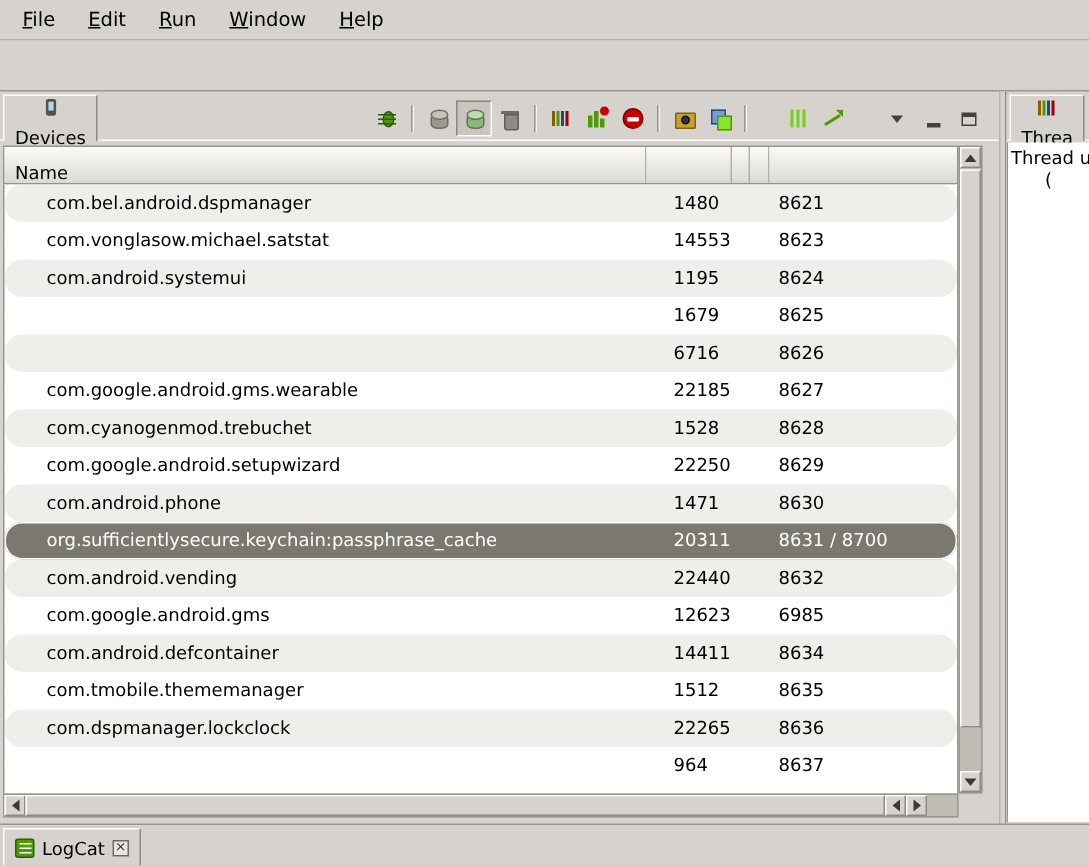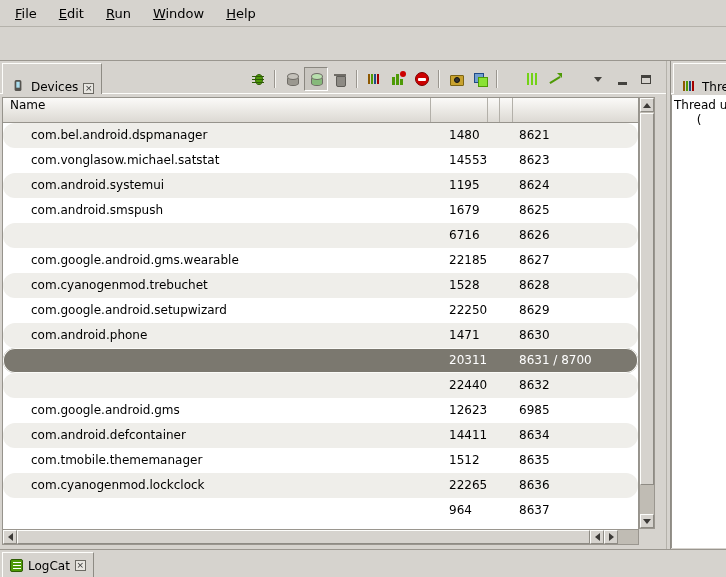--- a/index.html
+++ b/index.html
@@ -23,21 +23,21 @@
   
   .main-toolbar{position:absolute;top:27px;left:0;width:726px;height:33px;background:var(--win-bg);}
 
   
   .main{position:absolute;top:60px;left:0;width:726px;height:489px;border-top:1px solid #9a968f;}
   .devices-panel{position:absolute;left:0;top:2px;width:666px;height:487px;background:var(--win-bg);}
   .sash{position:absolute;left:666px;top:0;width:5px;height:489px;background:var(--win-bg);border-left:1px solid #b5b2ab;border-right:1px solid #8e8b84;}
   .threads-panel{position:absolute;left:671px;top:2px;width:55px;height:487px;background:var(--win-bg);overflow:hidden;}
 
   
-  .view-tab{position:absolute;left:2px;top:0;height:31px;display:flex;align-items:flex-end;gap:5px;padding:0 7px;background:var(--win-bg);border:1px solid var(--edge-dark);border-bottom:none;border-top-color:var(--edge-lite);border-left-color:var(--edge-lite);white-space:nowrap;}
+  .view-tab{position:absolute;left:2px;top:0;height:31px;display:flex;align-items:center;gap:5px;padding:0 7px;background:var(--win-bg);border:1px solid var(--edge-dark);border-bottom:none;border-top-color:var(--edge-lite);border-left-color:var(--edge-lite);white-space:nowrap;flex-direction:column;}
   .panel-header{position:absolute;left:0;top:0;width:100%;height:31px;border-bottom:1px solid var(--edge-lite);}
   .closebox{display:inline-flex;align-items:center;justify-content:center;width:11px;height:11px;border:1px solid #6b6963;font-size:9px;line-height:1;color:#333;background:#e8e6e1;}
 
   
   .panel-toolbar{position:absolute;top:3px;right:8px;height:26px;display:flex;align-items:center;}
   .tbtn{width:24px;height:24px;display:flex;align-items:center;justify-content:center;border:1px solid transparent;}
   .tbtn.pressed{border-color:#8a8780 #fff #fff #8a8780;background:#c9c6c0;}
   .tbsep{width:2px;height:18px;margin:0 4px;border-left:1px solid #9a968f;border-right:1px solid #f5f4f1;}
   .tbgap{width:18px;}
   .icon{position:relative;width:16px;height:16px;flex:none;}
@@ -90,21 +90,21 @@
   .i-minbar{width:9px;height:3px;background:#44423e;margin-top:9px;}
   .i-maxbox{width:10px;height:9px;border:1px solid #44423e;border-top:3px solid #44423e;}
 
   .i-logcat{width:13px;height:13px;border:1px solid #2e5c04;border-radius:2px;background:
     linear-gradient(#fff,#fff) 2px 2px/8px 1px no-repeat,
     linear-gradient(#fff,#fff) 2px 5px/8px 1px no-repeat,
     linear-gradient(#fff,#fff) 2px 8px/8px 1px no-repeat,#4e9a06;}
 
   
   .table-header{position:absolute;left:2px;top:34px;width:637px;height:26px;display:flex;background:linear-gradient(#fbfaf8,#dcd9d3);border:1px solid #96938c;}
-  .th{height:100%;border-right:1px solid #b3b0a9;display:flex;align-items:flex-start;padding-left:7px;font-size:12px;background:linear-gradient(#fbfaf8,#dcd9d3);}
+  .th{height:100%;border-right:1px solid #b3b0a9;display:flex;align-items:flex-end;padding-left:7px;font-size:12px;background:linear-gradient(#fbfaf8,#dcd9d3);}
   .th-name{width:428px;}
   .th-c1{width:57px;}
   .th-c2{width:12px;}
   .th-c3{width:13px;}
   .th-c4{flex:1;border-right:none;}
 
   .table-body{position:absolute;left:2px;top:60px;width:637px;height:406px;background:#fff;border-left:1px solid #96938c;border-right:1px solid #96938c;overflow:hidden;}
   .trow{position:relative;width:100%;height:25px;background:#fff;border-radius:12px;}
   .trow.even{background:var(--row-alt);}
   .trow span{position:absolute;top:0;height:25px;line-height:25px;white-space:nowrap;}
@@ -243,21 +243,20 @@
           <span class="c-name">com.vonglasow.michael.satstat</span>
           <span class="c-pid">14553</span>
           <span class="c-port">8623</span>
         </div>
           <div class="trow even">
           <span class="c-name">com.android.systemui</span>
           <span class="c-pid">1195</span>
           <span class="c-port">8624</span>
         </div>
           <div class="trow odd">
-          <span class="c-name">com.android.smspush</span>
           <span class="c-pid">1679</span>
           <span class="c-port">8625</span>
         </div>
           <div class="trow even">
           <span class="c-pid">6716</span>
           <span class="c-port">8626</span>
         </div>
           <div class="trow odd">
           <span class="c-name">com.google.android.gms.wearable</span>
           <span class="c-pid">22185</span>
@@ -272,44 +271,46 @@
           <span class="c-name">com.google.android.setupwizard</span>
           <span class="c-pid">22250</span>
           <span class="c-port">8629</span>
         </div>
           <div class="trow even">
           <span class="c-name">com.android.phone</span>
           <span class="c-pid">1471</span>
           <span class="c-port">8630</span>
         </div>
           <div class="trow odd selected">
+          <span class="c-name">org.sufficientlysecure.keychain:passphrase_cache</span>
           <span class="c-pid">20311</span>
           <span class="c-port">8631 / 8700</span>
         </div>
           <div class="trow even">
+          <span class="c-name">com.android.vending</span>
           <span class="c-pid">22440</span>
           <span class="c-port">8632</span>
         </div>
           <div class="trow odd">
           <span class="c-name">com.google.android.gms</span>
           <span class="c-pid">12623</span>
           <span class="c-port">6985</span>
         </div>
           <div class="trow even">
           <span class="c-name">com.android.defcontainer</span>
           <span class="c-pid">14411</span>
           <span class="c-port">8634</span>
         </div>
           <div class="trow odd">
           <span class="c-name">com.tmobile.thememanager</span>
           <span class="c-pid">1512</span>
           <span class="c-port">8635</span>
         </div>
           <div class="trow even">
-          <span class="c-name">com.cyanogenmod.lockclock</span>
+          <span class="c-name">com.dspmanager.lockclock</span>
           <span class="c-pid">22265</span>
           <span class="c-port">8636</span>
         </div>
           <div class="trow odd">
           <span class="c-pid">964</span>
           <span class="c-port">8637</span>
         </div>
         </div>
 
       <div class="vscroll">

